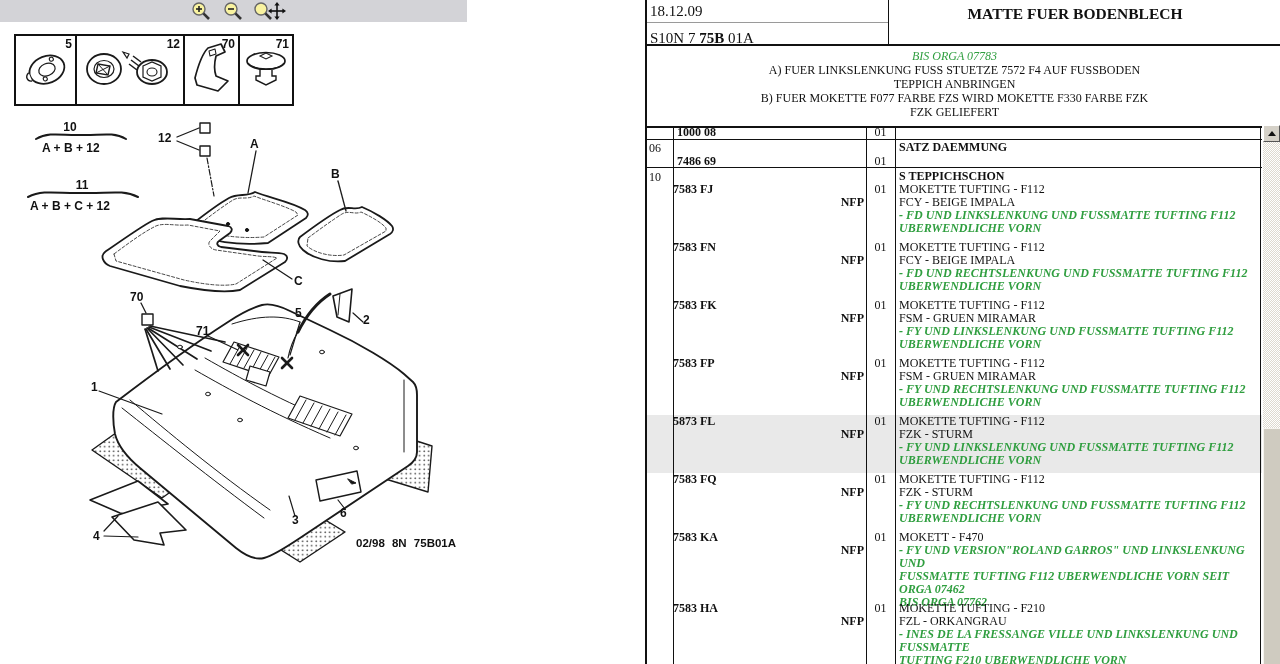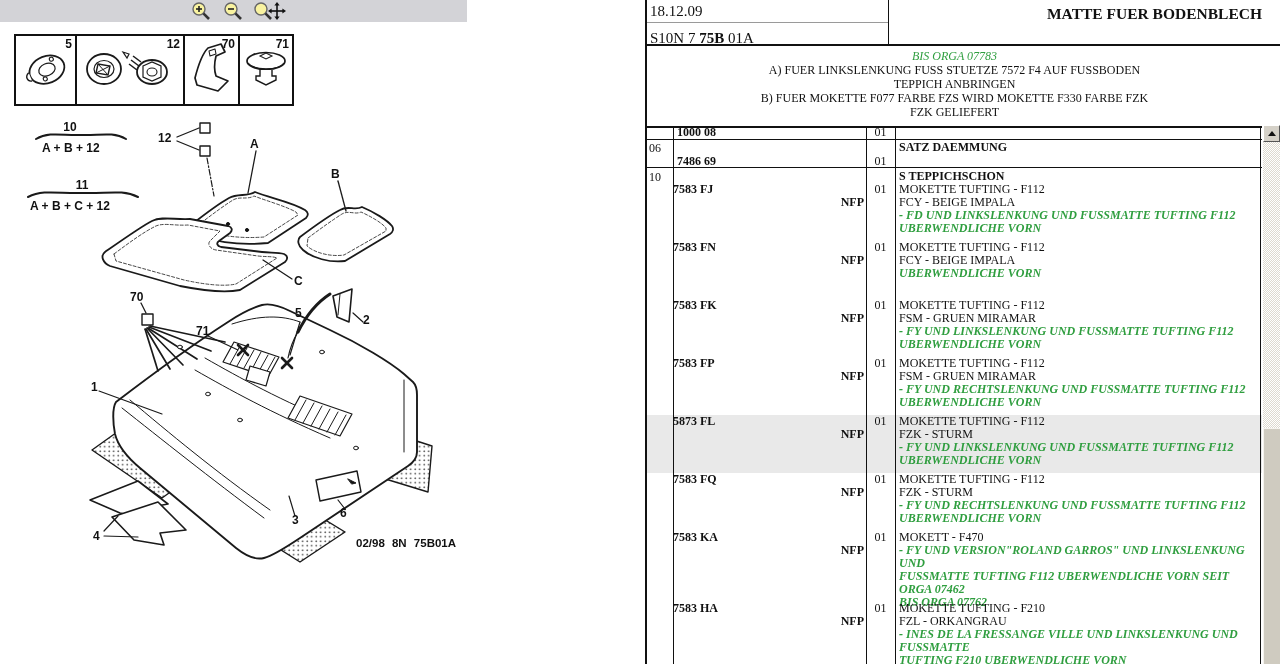--- a/index.html
+++ b/index.html
@@ -19,21 +19,21 @@
   .ctr{text-align:center;}
   #caption{position:absolute;left:356px;top:537px;font:bold 11.5px "Liberation Sans",sans-serif;word-spacing:4px;color:#111;}
   
   #right{position:absolute;left:645px;top:0;width:635px;height:664px;background:#fff;
          font-family:"Liberation Serif","DejaVu Serif",serif;color:#111;}
   #rp-leftborder{position:absolute;left:0;top:0;width:2px;height:664px;background:#111;}
   #hdr-date{position:absolute;left:5px;top:3px;font-size:15px;}
   #hdr-grayline{position:absolute;left:2px;top:22px;width:241px;height:1px;background:#9a9a9a;}
   #hdr-code{position:absolute;left:5px;top:30px;font-size:15px;}
   #hdr-vline{position:absolute;left:243px;top:0;width:1px;height:45px;background:#111;}
-  #hdr-title{position:absolute;left:243px;top:5px;width:374px;text-align:right;font-size:15.5px;font-weight:bold;}
+  #hdr-title{position:absolute;left:243px;top:5px;width:374px;text-align:center;font-size:15.5px;font-weight:bold;}
   #hdr-bottom{position:absolute;left:0;top:44px;width:635px;height:2px;background:#111;}
   #notes{position:absolute;left:2px;top:49px;width:615px;text-align:center;font-size:12px;line-height:14px;}
   .n-green{color:#2f9e3f;font-style:italic;font-weight:normal;}
   
   #tbl{position:absolute;left:0;top:126px;width:617px;height:538px;}
   .vl{position:absolute;top:0;height:100%;background:#111;z-index:3;}
   .hlz{position:absolute;left:0;width:617px;background:#111;z-index:3;}
   .titem{position:absolute;left:4px;font-size:12px;z-index:4;}
   .tpn{position:absolute;left:32px;font-weight:bold;font-size:12px;z-index:4;}
   .tqty{position:absolute;left:221px;width:29px;text-align:center;font-size:12px;z-index:4;}
@@ -350,20 +350,21 @@
           </div>
           <div class="pblock" style="height: 58px;">
             <div class="pcol">
               <div class="pn">7583 FN</div>
               <div class="nfp">NFP</div>
             </div>
             <div class="qcol">01</div>
             <div class="dcol">
               <div class="dline">MOKETTE TUFTING - F112</div>
               <div class="dline">FCY - BEIGE IMPALA</div>
+              <div class="gline">- FD UND RECHTSLENKUNG UND FUSSMATTE TUFTING F112</div>
               <div class="gline">UBERWENDLICHE VORN</div>
             </div>
           </div>
           <div class="pblock" style="height: 58px;">
             <div class="pcol">
               <div class="pn">7583 FK</div>
               <div class="nfp">NFP</div>
             </div>
             <div class="qcol">01</div>
             <div class="dcol">

